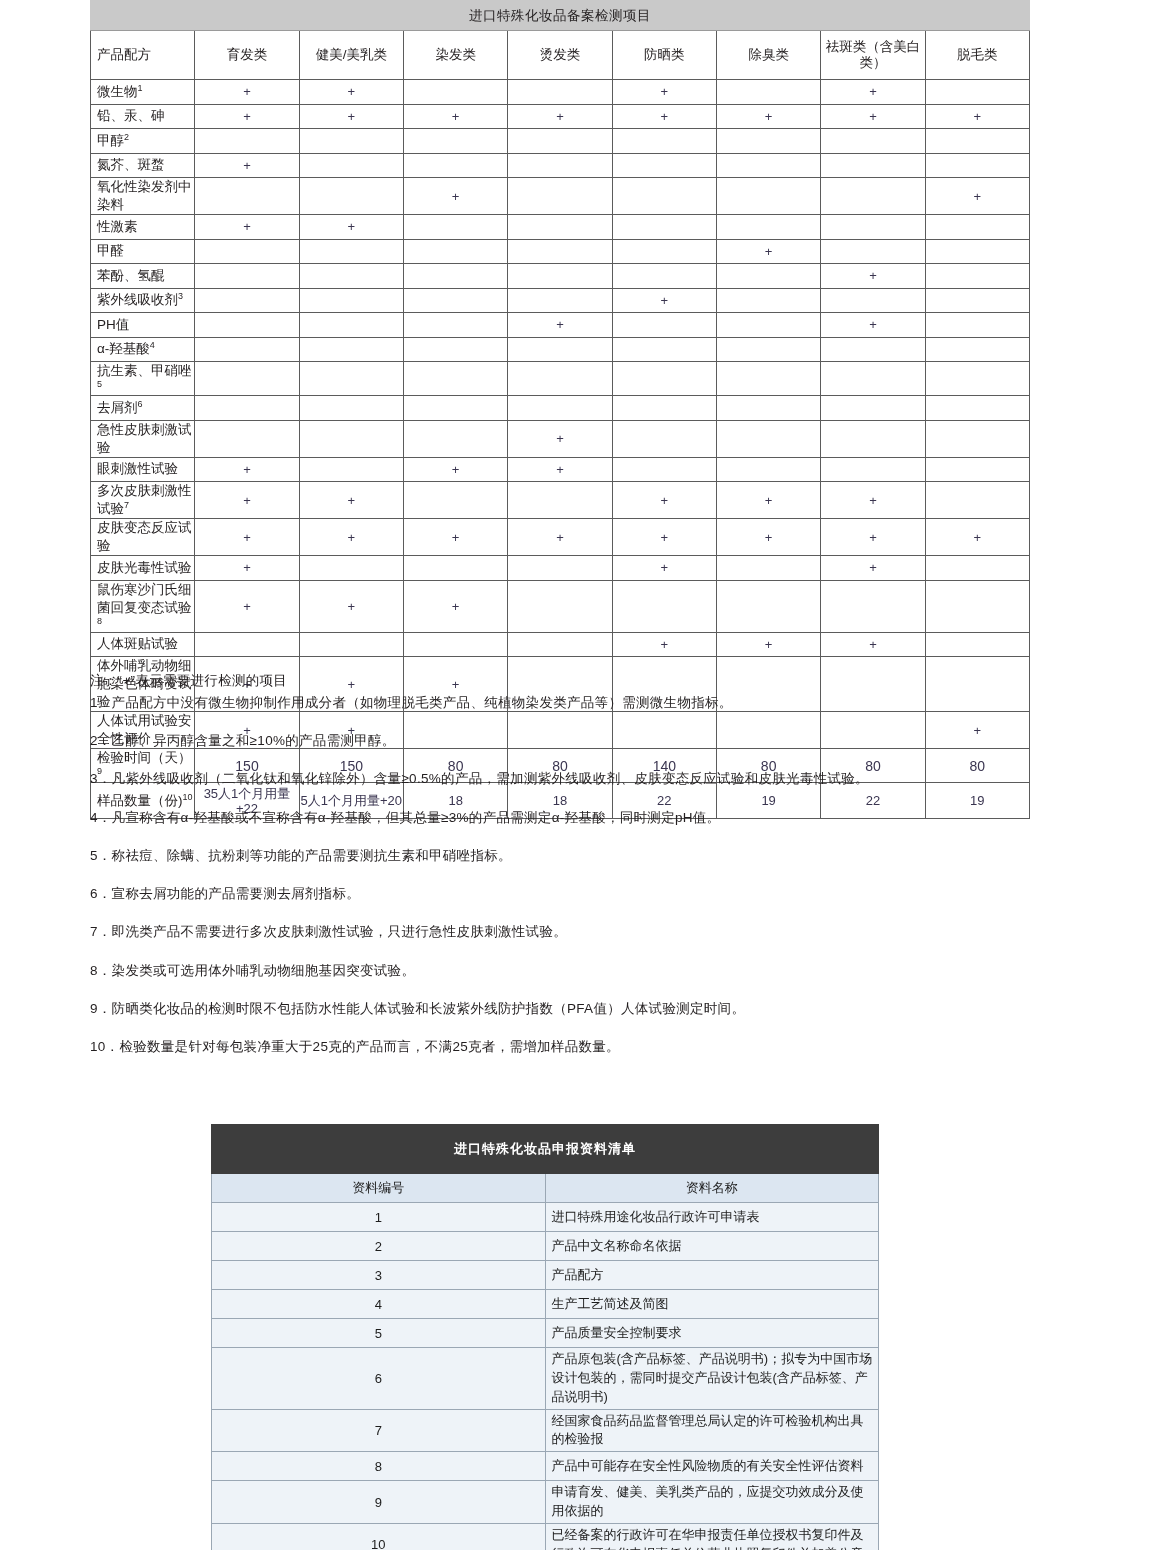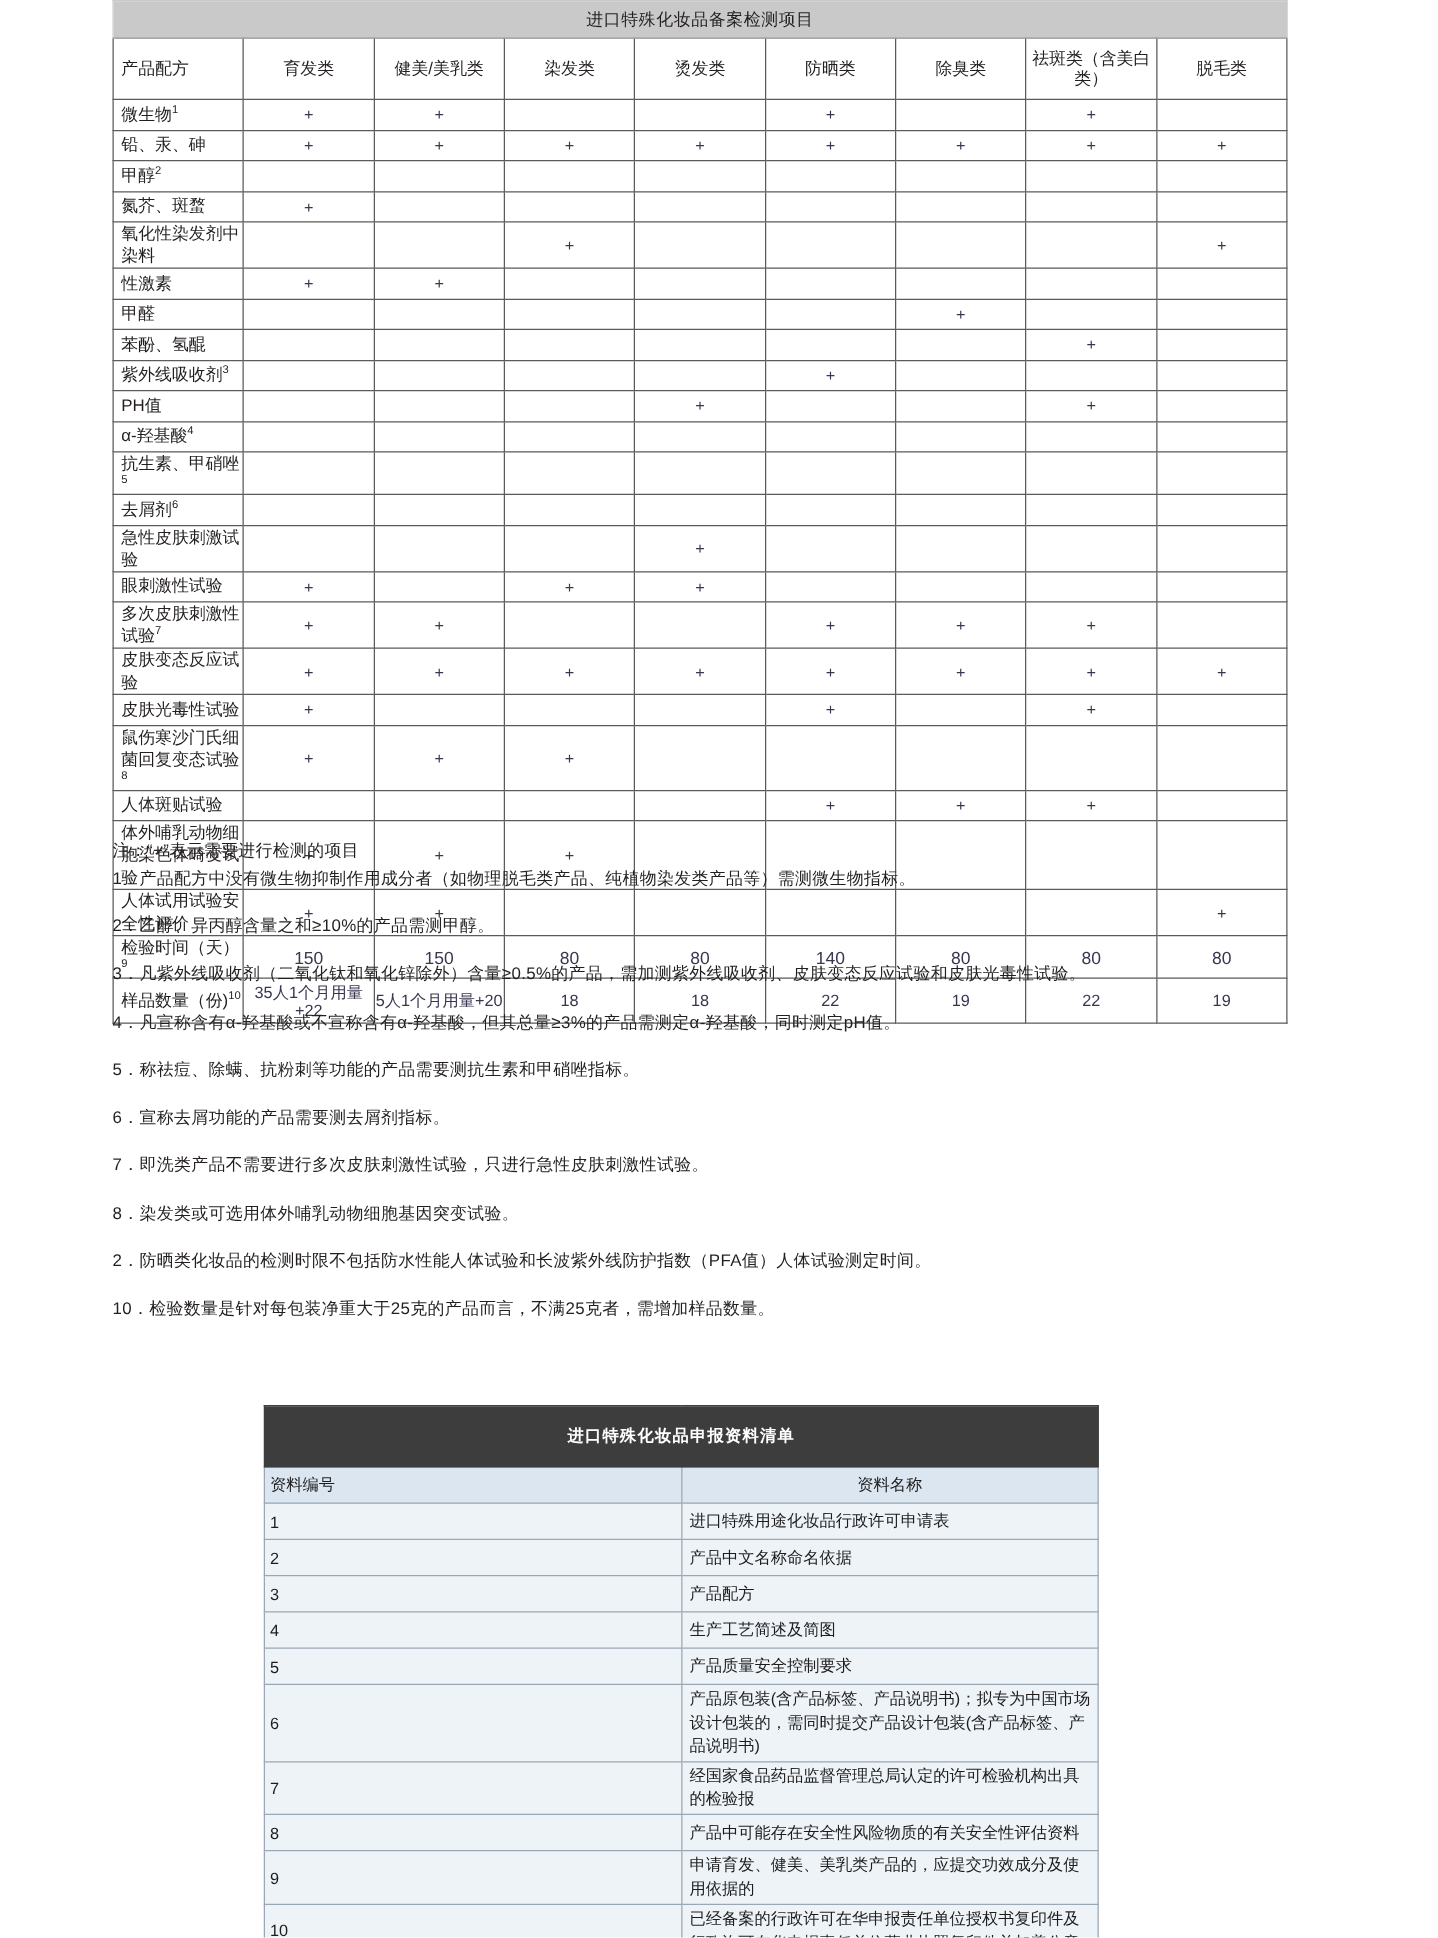--- a/index.html
+++ b/index.html
@@ -95,21 +95,21 @@
     letter-spacing:1px;
     border:1px solid #3d3d3d !important;
   }
   .t2 td.hd{
     background:#dce6f1 !important;
     text-align:center;
     height:24px;
     font-size:13px;
   }
   .t2 td.num{
-    text-align:left;
+    text-align:center;
     width:72px;
     height:24px;
   }
   .t2 td.nm{
     text-align:left;
     padding-left:6px;
     line-height:1.45;
   }
 </style>
 </head>
@@ -408,21 +408,21 @@
     <p class="note-head">注：“+”表示需要进行检测的项目</p>
     <div id="notes-list">
         <p class="note">1．产品配方中没有微生物抑制作用成分者（如物理脱毛类产品、纯植物染发类产品等）需测微生物指标。</p>
         <p class="note">2．乙醇、异丙醇含量之和≥10%的产品需测甲醇。</p>
         <p class="note">3．凡紫外线吸收剂（二氧化钛和氧化锌除外）含量≥0.5%的产品，需加测紫外线吸收剂、皮肤变态反应试验和皮肤光毒性试验。</p>
         <p class="note">4．凡宣称含有α-羟基酸或不宣称含有α-羟基酸，但其总量≥3%的产品需测定α-羟基酸，同时测定pH值。</p>
         <p class="note">5．称祛痘、除螨、抗粉刺等功能的产品需要测抗生素和甲硝唑指标。</p>
         <p class="note">6．宣称去屑功能的产品需要测去屑剂指标。</p>
         <p class="note">7．即洗类产品不需要进行多次皮肤刺激性试验，只进行急性皮肤刺激性试验。</p>
         <p class="note">8．染发类或可选用体外哺乳动物细胞基因突变试验。</p>
-        <p class="note">2．防晒类化妆品的检测时限不包括防水性能人体试验和长波紫外线防护指数（PFA值）人体试验测定时间。</p>
+        <p class="note">9．防晒类化妆品的检测时限不包括防水性能人体试验和长波紫外线防护指数（PFA值）人体试验测定时间。</p>
         <p class="note">10．检验数量是针对每包装净重大于25克的产品而言，不满25克者，需增加样品数量。</p>
       </div>
   </div>
 
   <div id="decl-table-wrap">
     <table class="t2">
       <tbody>
         <tr>
           <td class="t2-title" colspan="2">进口特殊化妆品申报资料清单</td>
         </tr>

